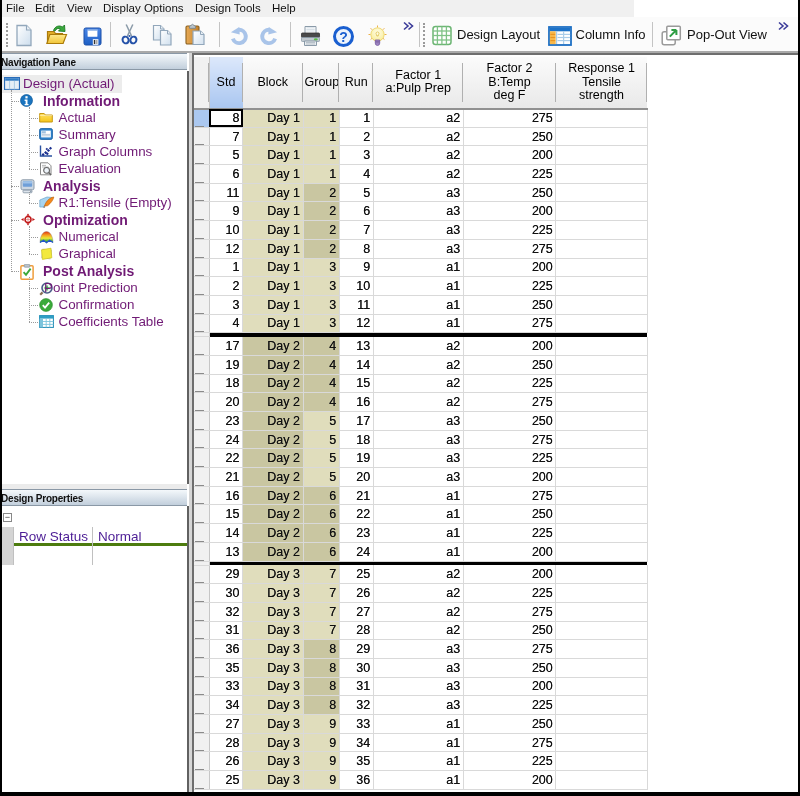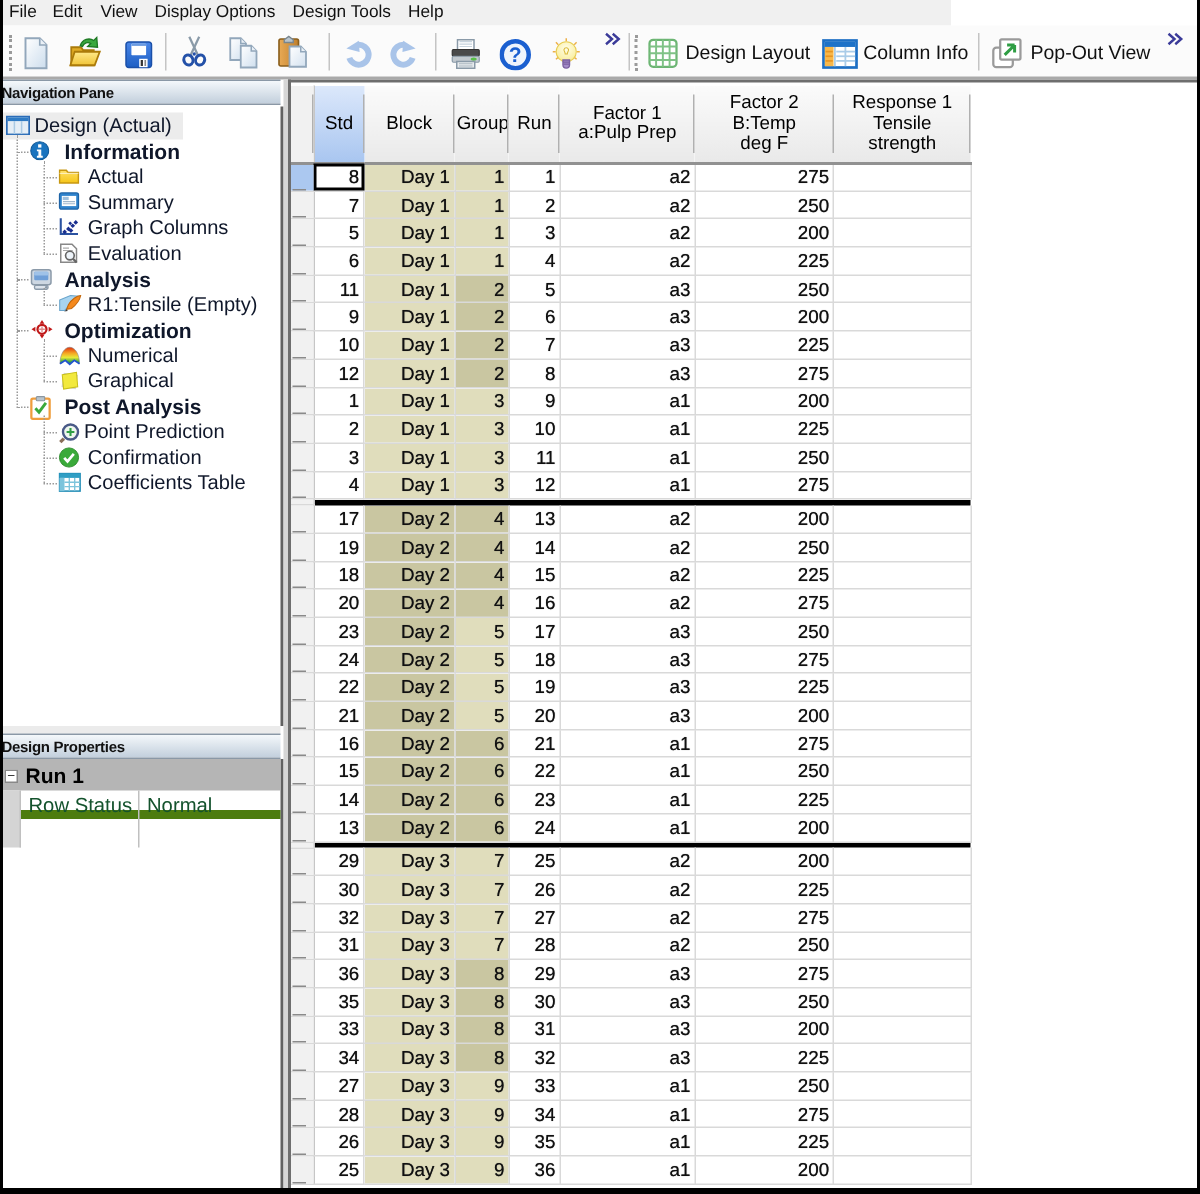--- a/index.html
+++ b/index.html
@@ -12,29 +12,29 @@
 #menubar span{position:absolute;top:2px}
 
 #toolbar{left:2px;top:17px;width:796px;height:34px;background:#fbfbfb}
 #tbline{left:0;top:51px;width:800px;height:2px;background:#a9a9a9}
 .grip{position:absolute;top:6px;width:3px;height:24px;border-left:2px dotted #9a9a9a}
 .tsep{position:absolute;top:5px;width:1px;height:25px;background:#c4c4c4}
 .tlabel{position:absolute;top:10px;font-size:13px;color:#111}
 
 #navtitle{left:0px;top:53px;width:187px;height:17px;background:linear-gradient(#f4f8fb,#c2cfdc);border-top:1px solid #8a98a6;border-bottom:1px solid #8a98a6;font-size:10px;font-weight:bold;letter-spacing:-0.2px;color:#111;padding:2.5px 0 0 1px;white-space:nowrap;overflow:hidden}
 #treearea{left:0px;top:71px;width:189px;height:413px;background:#fff;border-right:2px solid #616161}
-.titem{position:absolute;font-size:13.4px;white-space:nowrap;height:17px;line-height:16px;color:#0f172a}
+.titem{position:absolute;font-size:13.4px;white-space:nowrap;height:17px;line-height:16px;color:#701a75}
 .tb{font-weight:bold;font-size:14px}
 .dotv{position:absolute;width:1px;border-left:1px dotted #9a9a9a}
 .doth{position:absolute;height:1px;border-top:1px dotted #9a9a9a}
 #proptitle{left:0px;top:489px;width:187px;height:17px;background:linear-gradient(#f4f8fb,#c2cfdc);border-top:1px solid #8a98a6;border-bottom:1px solid #8a98a6;font-size:10px;font-weight:bold;letter-spacing:-0.2px;color:#111;padding:2.5px 0 0 1px;white-space:nowrap;overflow:hidden}
 #proparea{left:0px;top:506px;width:189px;height:286px;background:#fff;border-right:2px solid #616161}
 #run1{position:absolute;left:0;top:0;width:187px;height:20.5px;background:#b5b5b5;font-size:14px;font-weight:bold;color:#000;padding:2.5px 0 0 17px}
 #minus{position:absolute;left:3px;top:7px;width:9px;height:9px;background:#fff;border:1px solid #888;font-size:9px;line-height:7px;text-align:center;color:#333}
-.prow{position:absolute;left:14px;width:173px;height:19px;font-size:13.5px;color:#14532d;border-bottom:6px solid #4d7c0f}
+.prow{position:absolute;left:14px;width:173px;height:19px;font-size:13.5px;color:#4c1d95;border-bottom:3px solid #4d7c0f}
 .prow .lab{position:absolute;left:5px;top:2px}
 .prow .val{position:absolute;left:84px;top:2px}
 .pgut{position:absolute;left:0;width:14px;height:38px;background:#d4d4d4;border-right:1px solid #c0c0c0;top:20.5px}
 .pdiv{position:absolute;left:92px;top:20.5px;width:1px;height:38px;background:#c0c0c0}
 
 #splitter{left:189px;top:53px;width:3px;height:739px;background:#d6d6d6}
 
 #tablepanel{left:192px;top:53px;width:606px;height:739px;background:#fff;border-top:2.5px solid #6e6e6e;border-left:2.5px solid #6e6e6e}
 table{border-collapse:collapse;table-layout:fixed;position:absolute;left:0px;top:2px}
 col.gutc{width:15px} col.stdc{width:33.5px} col.blkc{width:60.5px} col.grpc{width:32.5px} col.runc{width:34px} col.f1c{width:90px} col.f2c{width:92.5px} col.r1c{width:91.5px}
@@ -366,21 +366,21 @@
 <div class="titem tb" style="left:43px;top:191.5px">Post Analysis</div>
 <div class="doth" style="left:29px;top:216.5px;width:9px"></div>
 <svg style="position:absolute;left:39px;top:210.0px" width="15" height="15" viewBox="0 0 15 15">
       <line x1="3.6" y1="11.4" x2="1.2" y2="13.8" stroke="#8a6f5a" stroke-width="2.2"></line>
 <circle cx="8" cy="7" r="5" fill="#eef6ee" stroke="#4a5a88" stroke-width="1.6"></circle>
 <g stroke="#2f9e44" stroke-width="1.4">
         <line x1="8" y1="4.4" x2="8" y2="9.6"></line>
         <line x1="5.4" y1="7" x2="10.6" y2="7"></line>
       </g>
     </svg>
-<div class="titem tn" style="left:56px;top:208.5px">Point Prediction</div>
+<div class="titem tn" style="left:44px;top:208.5px">Point Prediction</div>
 <div class="doth" style="left:29px;top:233.5px;width:9px"></div>
 <svg style="position:absolute;left:39px;top:227.0px" width="14" height="14" viewBox="0 0 14 14">
       <circle cx="7" cy="7" r="6.4" fill="#3aaa3a" stroke="#2a8a2a" stroke-width="0.6"></circle>
 <path d="M3.8 7.2 L6 9.6 L10.2 4.6" fill="none" stroke="#ffffff" stroke-width="1.8"></path>
     </svg>
 <div class="titem tn" style="left:58.5px;top:225.5px">Confirmation</div>
 <div class="doth" style="left:29px;top:250.5px;width:9px"></div>
 <svg style="position:absolute;left:39px;top:244.0px" width="15" height="13" viewBox="0 0 15 13">
       <rect x="0.6" y="0.6" width="13.8" height="11.8" fill="#ffffff" stroke="#1d8ab4" stroke-width="1"></rect>
 <rect x="0.6" y="0.6" width="13.8" height="3" fill="#2f9ec4"></rect>
@@ -394,21 +394,20 @@
     </svg>
 <div class="titem tn" style="left:58.5px;top:242.5px">Coefficients Table</div>
 <div class="dotv" style="left:29px;top:35.5px;height:62.5px"></div>
 <div class="dotv" style="left:29px;top:120.5px;height:11.5px"></div>
 <div class="dotv" style="left:29px;top:154.5px;height:28.5px"></div>
 <div class="dotv" style="left:29px;top:205.5px;height:45.5px"></div>
 </div>
 <div class="abs" style="left:0;top:484px;width:187px;height:5px;background:#ebebeb"></div>
 <div class="abs" id="proptitle">Design Properties</div>
 <div class="abs" id="proparea">
-<div id="run1">Run 1</div>
     <div id="minus">−</div>
 <div class="pgut"></div>
 <div class="prow" style="top:20.5px">
       <span class="lab">Row Status</span>
       <span class="val">Normal</span>
     </div>
 <div class="pdiv"></div>
 </div>
 <div class="abs" id="splitter"></div>
 <div class="abs" id="tablepanel">

